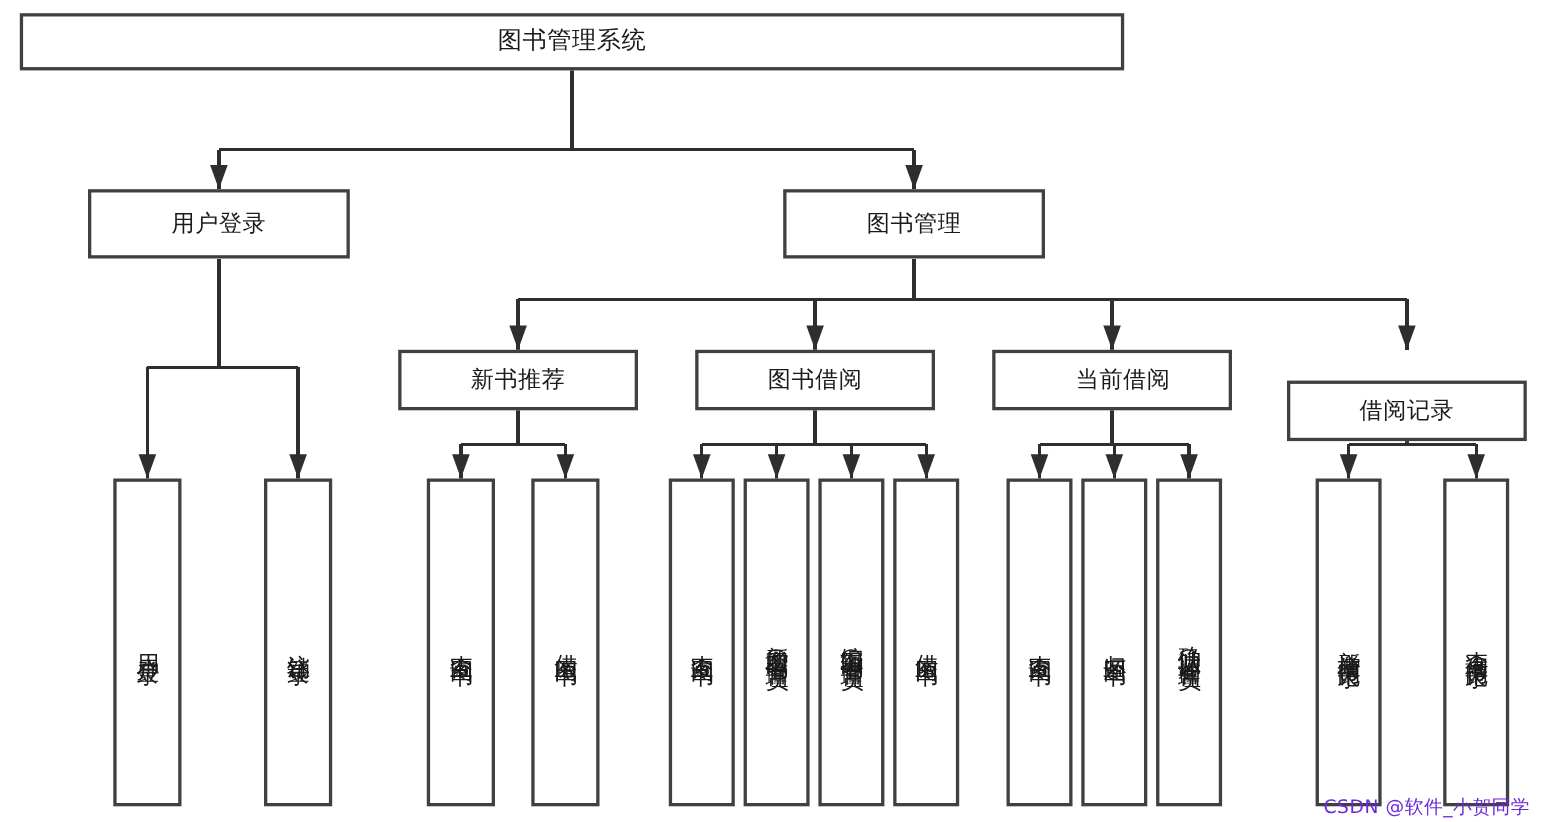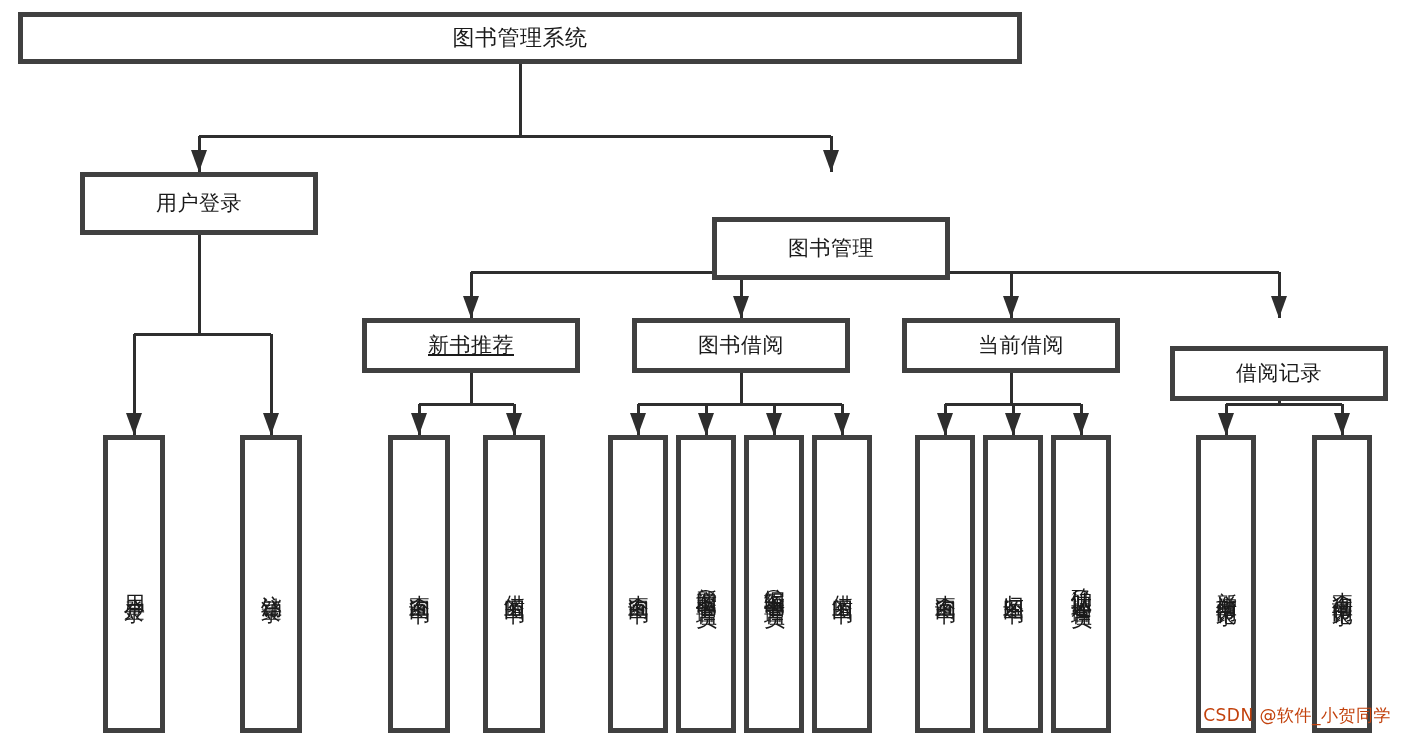--- a/index.html
+++ b/index.html
@@ -20,21 +20,21 @@
   #edges {
     position: absolute;
     left: 0;
     top: 0;
     width: 1405px;
     height: 747px;
   }
   .node {
     position: absolute;
     box-sizing: border-box;
-    border: 5px solid #404040;
+    border: 3px solid #404040;
     background: #ffffff;
     display: flex;
     align-items: center;
     justify-content: center;
     color: #1a1a1a;
   }
   .node-label {
     text-align: center;
     line-height: 1.18;
     letter-spacing: 0.5px;
@@ -48,23 +48,23 @@
     text-orientation: upright;
     font-size: 21px;
     letter-spacing: 3px;
     line-height: 1.0;
     max-height: 100%;
   }
   .node.root .node-label { font-size: 22px; }
   .watermark {
     position: absolute;
     right: 14px;
-    bottom: 20px;
+    bottom: 2px;
     font-size: 17px;
-    color: #c2410c;
+    color: #6d28d9;
     white-space: nowrap;
     letter-spacing: 0.5px;
     pointer-events: none;
   }
 </style>
 </head>
 <body>
 
 <div id="canvas">
   <svg id="edges" viewBox="0 0 1405 747" preserveAspectRatio="none" aria-hidden="true">
@@ -121,24 +121,24 @@
       <line x1="1342" y1="404" x2="1342" y2="435" stroke="#2e2e2e" stroke-width="3" shape-rendering="crispEdges"></line>
       <polygon points="1334,413 1350,413 1342,435" fill="#2e2e2e"></polygon>
     </svg>
   <div id="nodes">
       <div class="node horizontal root" id="node-root" style="left: 18px; top: 12px; width: 1004px; height: 52px;">
         <span class="node-label">图书管理系统</span>
       </div>
       <div class="node horizontal" id="node-user-login" style="left: 80px; top: 172px; width: 238px; height: 63px;">
         <span class="node-label">用户登录</span>
       </div>
-      <div class="node horizontal" id="node-book-manage" style="left: 712px; top: 172px; width: 238px; height: 63px; margin-top: 45px;">
+      <div class="node horizontal" id="node-book-manage" style="left: 712px; top: 172px; width: 238px; height: 63px;">
         <span class="node-label">图书管理</span>
       </div>
-      <div class="node horizontal" id="node-new-book-rec" style="left: 362px; top: 318px; width: 218px; height: 55px; text-decoration: underline;">
+      <div class="node horizontal" id="node-new-book-rec" style="left: 362px; top: 318px; width: 218px; height: 55px;">
         <span class="node-label">新书推荐</span>
       </div>
       <div class="node horizontal" id="node-book-borrow" style="left: 632px; top: 318px; width: 218px; height: 55px;">
         <span class="node-label">图书借阅</span>
       </div>
       <div class="node horizontal" id="node-current-borrow" style="left: 902px; top: 318px; width: 218px; height: 55px; padding-left: 20px;">
         <span class="node-label">当前借阅</span>
       </div>
       <div class="node horizontal" id="node-borrow-record" style="left: 1170px; top: 318px; width: 218px; height: 55px; margin-top: 28px;">
         <span class="node-label">借阅记录</span>

